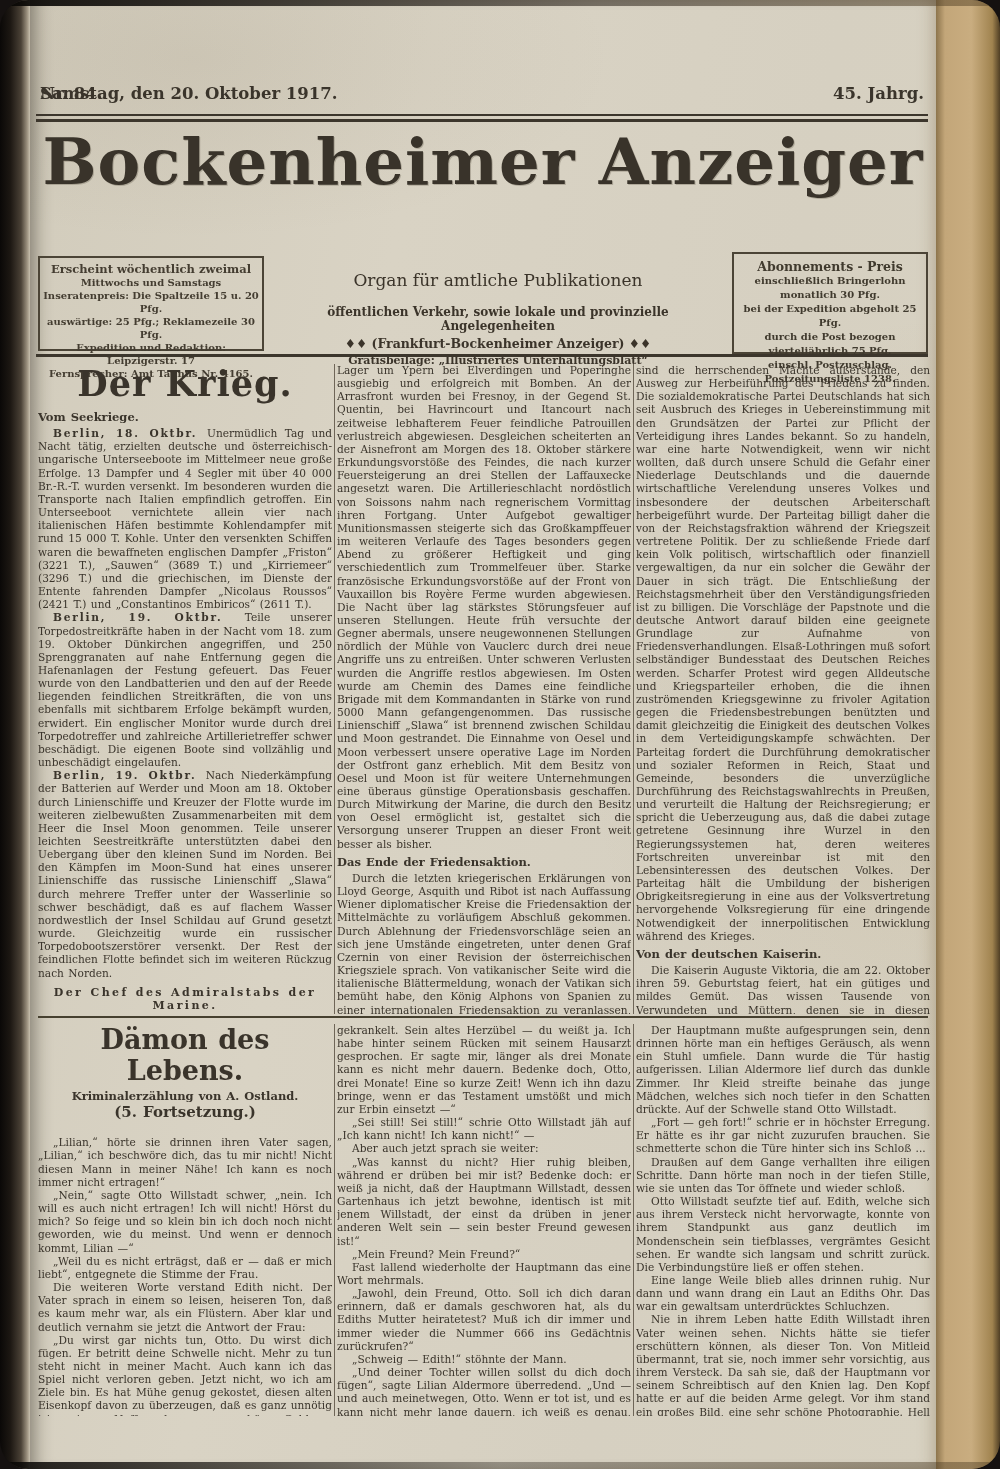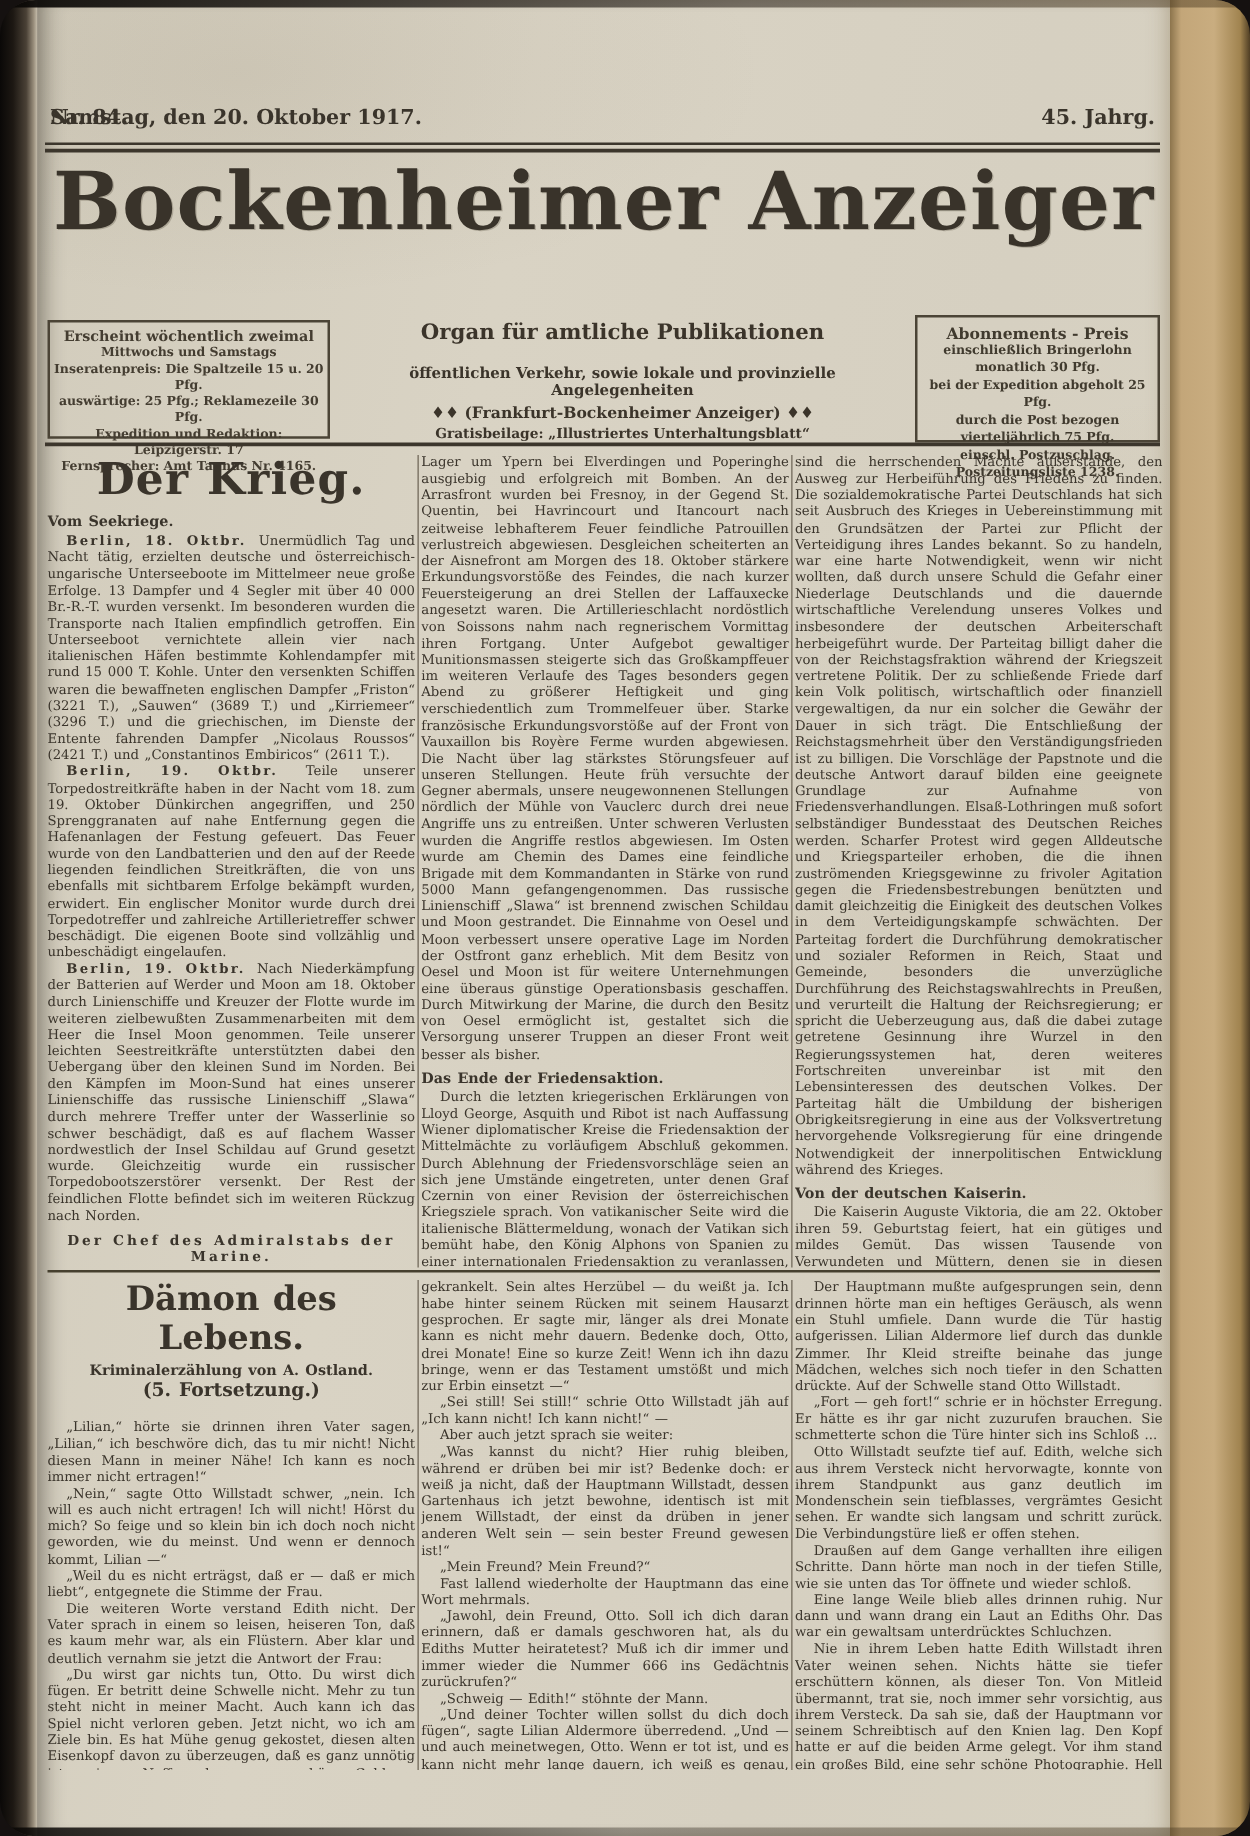--- a/index.html
+++ b/index.html
@@ -31,21 +31,21 @@
   .masthead{position:absolute;top:124px;left:0;right:0;text-align:center;
     font-size:64px;font-weight:bold;letter-spacing:1px;color:#39332a;
     text-shadow:1px 1px 0 rgba(60,50,35,.25);}
   
   .boxes{position:absolute;top:252px;left:8px;right:8px;height:100px;font-size:10px;}
   .boxL{position:absolute;left:0;top:4px;width:222px;height:86px;border:2px solid #4b4436;
         text-align:center;padding-top:5px;line-height:13px;}
   .boxL .b1{font-weight:bold;font-size:11.5px;}
   .boxL div{font-weight:bold;color:#443d31;}
   .boxC{position:absolute;left:232px;width:456px;top:2px;text-align:center;color:#3b342a;}
-  .boxC .b1{font-weight:bold;font-size:17px;margin-top:2px;}
+  .boxC .b1{font-weight:normal;font-size:17px;margin-top:16px;}
   .boxC .b2{font-weight:bold;font-size:12px;margin-top:15px;}
   .boxC .b3{font-weight:bold;font-size:12.5px;margin-top:3px;}
   .boxC .b4{font-weight:bold;font-size:11px;margin-top:3px;}
   .boxR{position:absolute;left:694px;right:0;top:0;height:92px;border:2px solid #4b4436;
         text-align:center;padding-top:6px;line-height:14px;color:#403a2e;}
   .boxR .b1{font-weight:bold;font-size:12.5px;}
   .boxR div{font-weight:bold;}
   .boxes-rule{position:absolute;top:354px;left:6px;right:8px;border-top:3px solid #3c362c;}
   
   .cols{position:absolute;left:8px;right:6px;display:flex;}
@@ -154,22 +154,22 @@
           <div class="blk blk-p">„Mein Freund? Mein Freund?“</div>
           <div class="blk blk-p">Fast lallend wiederholte der Hauptmann das eine Wort mehrmals.</div>
           <div class="blk blk-p">„Jawohl, dein Freund, Otto. Soll ich dich daran erinnern, daß er damals geschworen hat, als du Ediths Mutter heiratetest? Muß ich dir immer und immer wieder die Nummer 666 ins Gedächtnis zurückrufen?“</div>
           <div class="blk blk-p">„Schweig — Edith!“ stöhnte der Mann.</div>
           <div class="blk blk-p">„Und deiner Tochter willen sollst du dich doch fügen“, sagte Lilian Aldermore überredend. „Und — und auch meinetwegen, Otto. Wenn er tot ist, und es kann nicht mehr lange dauern, ich weiß es genau, wenn er tot ist, dann bleibe ich bei dir. Du weißt, ich bin nicht geschaffen für kleine Verhältnisse. — Und dann — dann bin ich reich, ich frei —“</div>
         </div>
       <div class="vdiv"></div>
       <div class="col">
           <div class="blk blk-p">Der Hauptmann mußte aufgesprungen sein, denn drinnen hörte man ein heftiges Geräusch, als wenn ein Stuhl umfiele. Dann wurde die Tür hastig aufgerissen. Lilian Aldermore lief durch das dunkle Zimmer. Ihr Kleid streifte beinahe das junge Mädchen, welches sich noch tiefer in den Schatten drückte. Auf der Schwelle stand Otto Willstadt.</div>
           <div class="blk blk-p">„Fort — geh fort!“ schrie er in höchster Erregung. Er hätte es ihr gar nicht zuzurufen brauchen. Sie schmetterte schon die Türe hinter sich ins Schloß ...</div>
+          <div class="blk blk-p">Draußen auf dem Gange verhallten ihre eiligen Schritte. Dann hörte man noch in der tiefen Stille, wie sie unten das Tor öffnete und wieder schloß.</div>
           <div class="blk blk-p">Otto Willstadt seufzte tief auf. Edith, welche sich aus ihrem Versteck nicht hervorwagte, konnte von ihrem Standpunkt aus ganz deutlich im Mondenschein sein tiefblasses, vergrämtes Gesicht sehen. Er wandte sich langsam und schritt zurück. Die Verbindungstüre ließ er offen stehen.</div>
-          <div class="blk blk-p">Draußen auf dem Gange verhallten ihre eiligen Schritte. Dann hörte man noch in der tiefen Stille, wie sie unten das Tor öffnete und wieder schloß.</div>
           <div class="blk blk-p">Eine lange Weile blieb alles drinnen ruhig. Nur dann und wann drang ein Laut an Ediths Ohr. Das war ein gewaltsam unterdrücktes Schluchzen.</div>
           <div class="blk blk-p">Nie in ihrem Leben hatte Edith Willstadt ihren Vater weinen sehen. Nichts hätte sie tiefer erschüttern können, als dieser Ton. Von Mitleid übermannt, trat sie, noch immer sehr vorsichtig, aus ihrem Versteck. Da sah sie, daß der Hauptmann vor seinem Schreibtisch auf den Knien lag. Den Kopf hatte er auf die beiden Arme gelegt. Vor ihm stand ein großes Bild, eine sehr schöne Photographie. Hell fiel das Licht der Lampe darauf. Wie lebendig, so sprechend und leidenschaftlich sahen die großen dunklen Augen Lilian Aldermores</div>
         </div>
     </div>
 
   </div>
   <div class="edge-left"></div>
   <div class="edge-right"></div>
   <div class="edge-top"></div>
   <div class="edge-bottom"></div>

